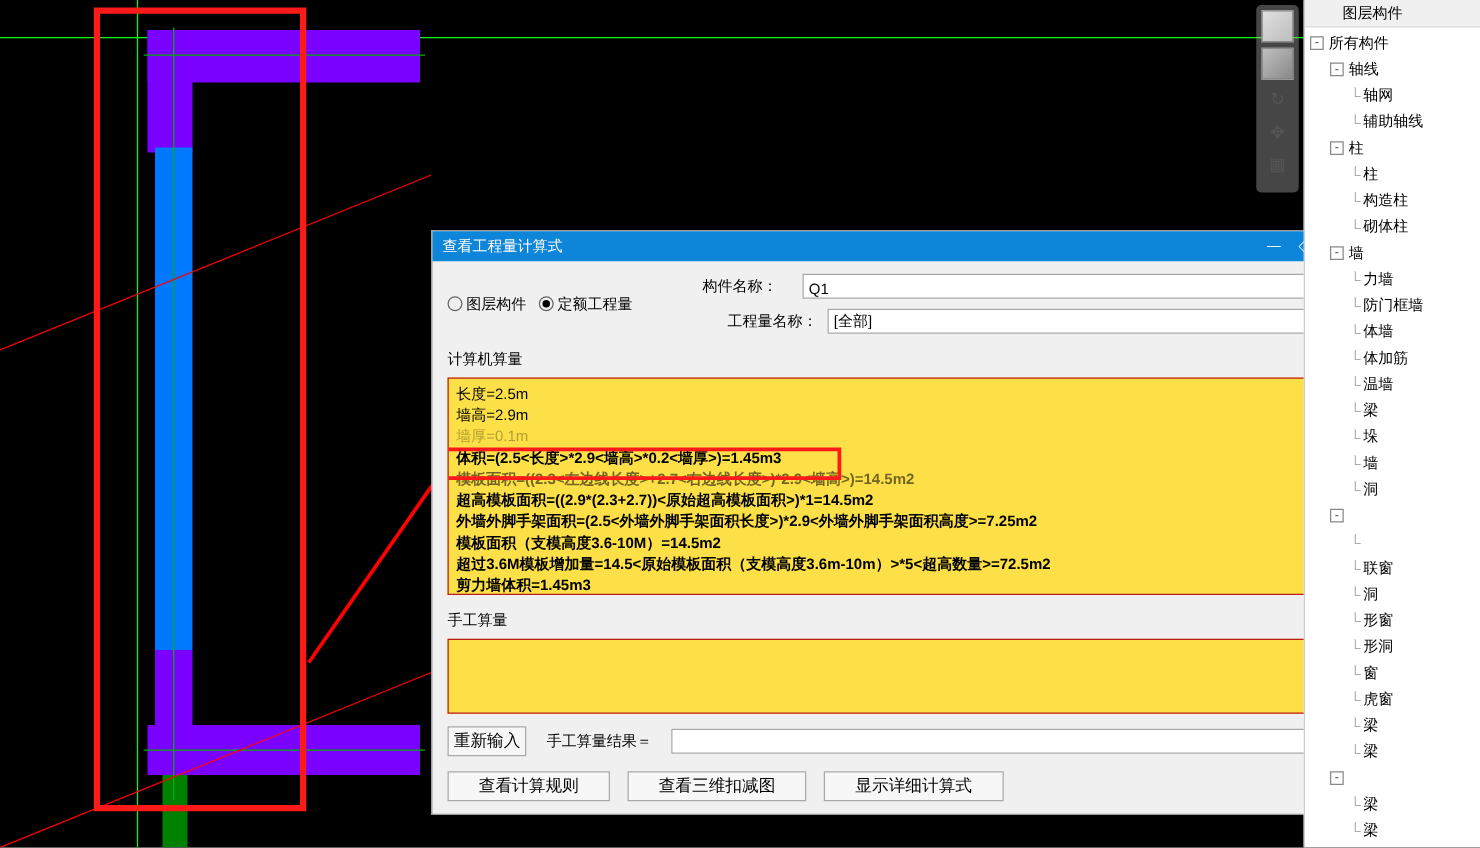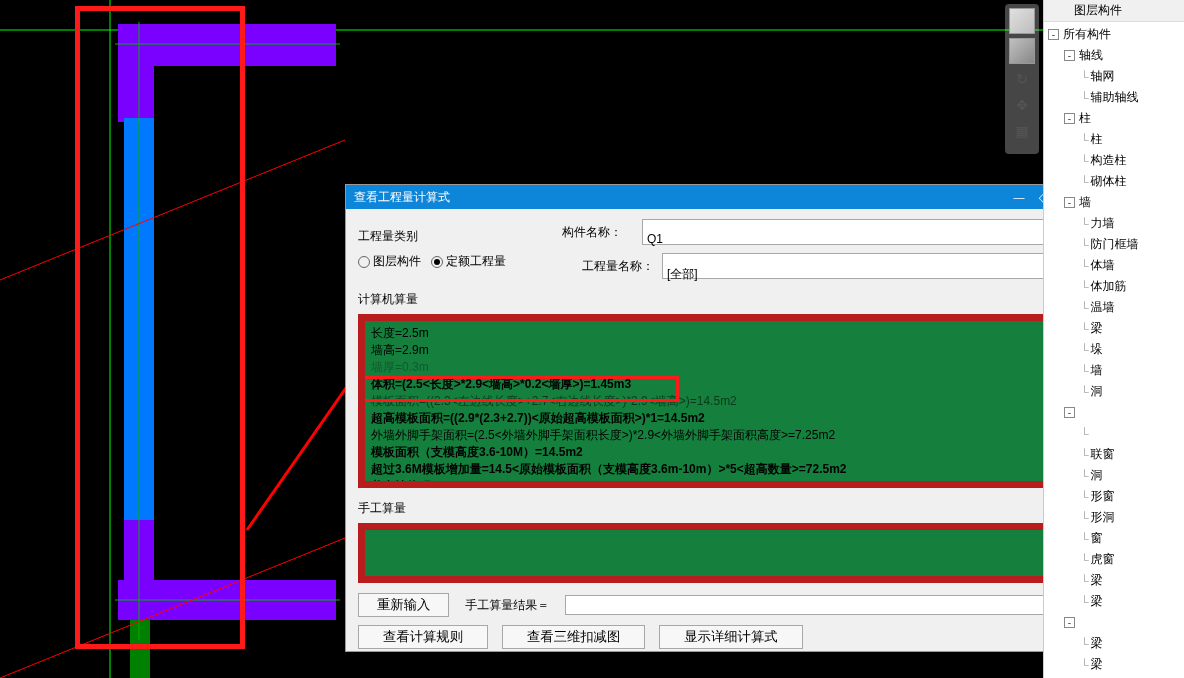--- a/index.html
+++ b/index.html
@@ -12,35 +12,35 @@
   .nav-cube .cube { width: 26px; height: 26px; background: linear-gradient(135deg,#e0e0e0,#bdbdbd); border: 1px solid #999; }
   .nav-cube .tool { width: 22px; height: 22px; display:flex; align-items:center; justify-content:center; color:#555; font-size:14px; }
 
   .dialog { position: absolute; left: 345px; top: 184px; width: 740px; height: 468px; background: #f0f0f0; border: 1px solid #999; display: flex; flex-direction: column; font-size: 12px; }
   .dialog-title { background: #0d85d8; color: #fff; height: 24px; line-height: 24px; padding: 0 8px; display: flex; align-items: center; justify-content: space-between; }
   .dialog-title .controls { display: flex; gap: 6px; }
   .dialog-title .controls span { width: 18px; height: 14px; display: inline-flex; align-items:center; justify-content:center; font-size: 11px; }
   .dialog-body { padding: 10px 12px 8px 12px; flex: 1; display: flex; flex-direction: column; gap: 6px; }
   .form-row { display: flex; align-items: center; gap: 14px; }
   .form-label { color: #000; }
-  .sel { border: 1px solid #a8a8a8; background: #fff; height: 20px; padding: 12px 4px; flex: 1; display:flex; align-items:flex-start; justify-content:space-between; }
+  .sel { border: 1px solid #a8a8a8; background: #fff; height: 20px; padding: 0 4px; flex: 1; display:flex; align-items:flex-end; justify-content:space-between; }
   .sel .caret { color:#666; font-size:10px; }
   .radio { display: inline-flex; align-items: center; gap: 3px; }
   .radio .dot { width: 12px; height: 12px; border: 1px solid #666; border-radius: 50%; display:inline-flex; align-items:center; justify-content:center; }
   .radio .dot.checked::after { content:''; width:6px; height:6px; background:#000; border-radius:50%; }
   .section-label { margin-top: 6px; }
-  .textarea-box { border: 7px solid #b91c1c; background: #15803d; padding: 4px 6px; position: relative; }
+  .textarea-box { border: 1px solid #b91c1c; background: #fde047; padding: 4px 6px; position: relative; }
   .calc-box { height: 174px; overflow: hidden; }
   .calc-box .scroll-track { position:absolute; right:0; top:0; width:16px; height:100%; background:#efefef; border-left:1px solid #ccc; }
   .calc-box .scroll-thumb { position:absolute; right:2px; top:2px; width:12px; height:28px; background:#c6c6c6; }
   .manual-box { height: 60px; }
   .line { white-space: nowrap; }
   .hl { position: absolute; left: -6px; top: 55px; width: 320px; height: 26px; border: 3px solid #ff1a1a; pointer-events:none; }
   .btn-row { display: flex; align-items: center; gap: 16px; margin-top: 4px; }
-  .btn { border: 1px solid #a8a8a8; background: #f7f7f7; height: 24px; padding: 0 18px; display: inline-flex; align-items:center; }
+  .btn { border: 1px solid #a8a8a8; background: #f7f7f7; height: 24px; padding: 0 4px; display: inline-flex; align-items:center; }
   .input-flat { border: 1px solid #a8a8a8; background: #fff; height: 20px; flex: 1; padding: 0 4px; }
   .bottom-btns { display: flex; gap: 14px; padding: 0 12px 10px 12px; }
   .bottom-btns .btn { flex: 0 0 auto; padding: 0 24px; }
 
   .side-tree { position: absolute; left: 1043px; top: 0; width: 141px; height: 678px; background: #fff; border-left: 1px solid #ccc; font-size: 12px; }
   .side-header { height: 22px; background: #f0f0f0; border-bottom: 1px solid #ddd; display:flex; align-items:center; padding-left: 30px; }
   .tree { padding: 2px 0 0 4px; }
   .tree .node { height: 21px; display:flex; align-items:center; white-space:nowrap; overflow:hidden; }
   .tree .exp { width:11px; height:11px; border:1px solid #888; display:inline-flex; align-items:center; justify-content:center; font-size:10px; line-height:1; margin-right:4px; color:#444; background:#fff; }
   .tree .spacer { display:inline-block; }
@@ -92,21 +92,20 @@
     <span>查看工程量计算式</span>
     <div class="controls">
       <span>—</span>
       <span>◇</span>
       <span>✕</span>
     </div>
   </div>
   <div class="dialog-body">
     <div class="form-row">
       <div style="width:190px; display:flex; flex-direction:column; gap:8px;">
-        <span class="form-label">工程量类别</span>
         <div style="display:flex; gap:10px;">
           <label class="radio">
               <span class="dot"></span>
               <span>图层构件</span>
             </label>
           <label class="radio">
               <span class="dot checked"></span>
               <span>定额工程量</span>
             </label>
         </div>
@@ -126,25 +125,25 @@
               <span class="caret">▾</span>
             </div>
         </div>
       </div>
     </div>
 
     <div class="section-label">计算机算量</div>
     <div class="textarea-box calc-box">
       <div class="line">长度=2.5m</div>
       <div class="line">墙高=2.9m</div>
-      <div class="line" style="opacity:0.3;">墙厚=0.3m</div>
+      <div class="line" style="opacity:0.3;">墙厚=0.1m</div>
       <div class="line" style="font-weight:bold;">体积=(2.5&lt;长度&gt;*2.9&lt;墙高&gt;*0.2&lt;墙厚&gt;)=1.45m3</div>
-      <div class="line" style="opacity:0.55;">模板面积=((2.3&lt;左边线长度&gt;+2.7&lt;右边线长度&gt;)*2.9&lt;墙高&gt;)=14.5m2</div>
+      <div class="line" style="opacity:0.55;font-weight:bold;">模板面积=((2.3&lt;左边线长度&gt;+2.7&lt;右边线长度&gt;)*2.9&lt;墙高&gt;)=14.5m2</div>
       <div class="line" style="font-weight:bold;">超高模板面积=((2.9*(2.3+2.7))&lt;原始超高模板面积&gt;)*1=14.5m2</div>
-      <div class="line" style="font-weight:normal;">外墙外脚手架面积=(2.5&lt;外墙外脚手架面积长度&gt;)*2.9&lt;外墙外脚手架面积高度&gt;=7.25m2</div>
+      <div class="line" style="font-weight:bold;">外墙外脚手架面积=(2.5&lt;外墙外脚手架面积长度&gt;)*2.9&lt;外墙外脚手架面积高度&gt;=7.25m2</div>
       <div class="line" style="font-weight:bold;">模板面积（支模高度3.6-10M）=14.5m2</div>
       <div class="line" style="font-weight:bold;">超过3.6M模板增加量=14.5&lt;原始模板面积（支模高度3.6m-10m）&gt;*5&lt;超高数量&gt;=72.5m2</div>
       <div class="line" style="font-weight:bold;">剪力墙体积=1.45m3</div>
       <div class="hl"></div>
       <div class="scroll-track">
           <div class="scroll-thumb"></div>
         </div>
     </div>
 
     <div class="section-label">手工算量</div>

